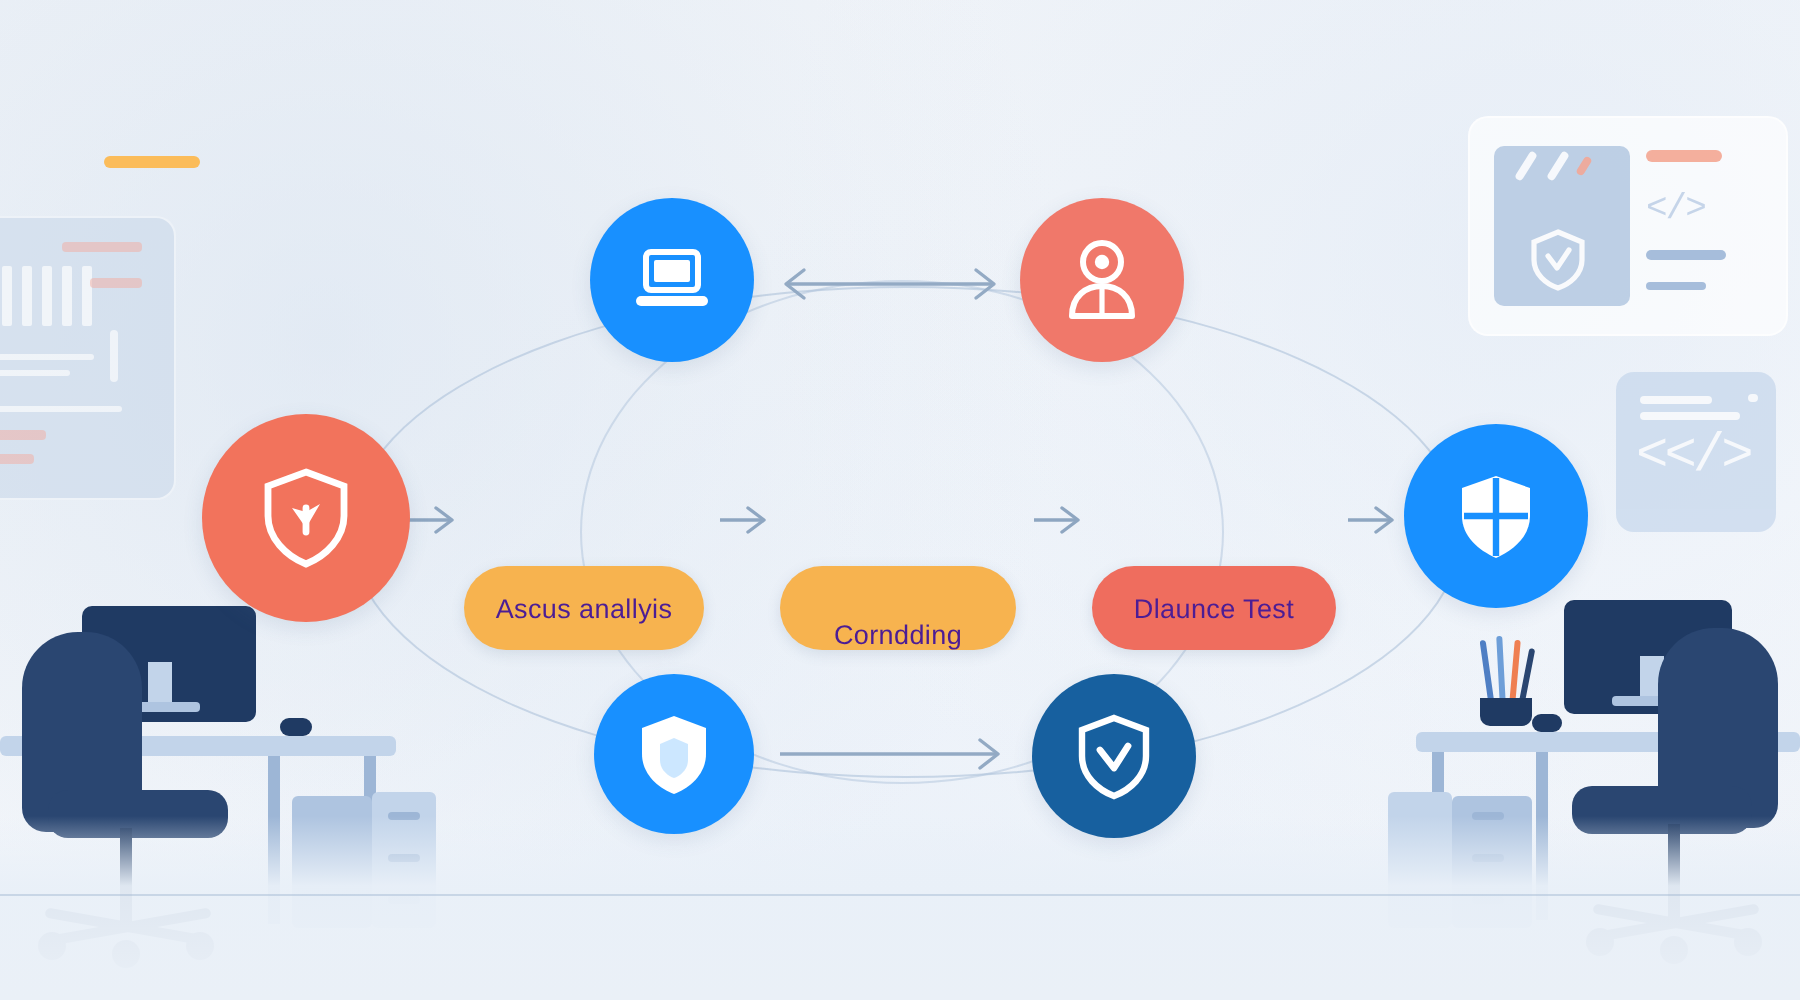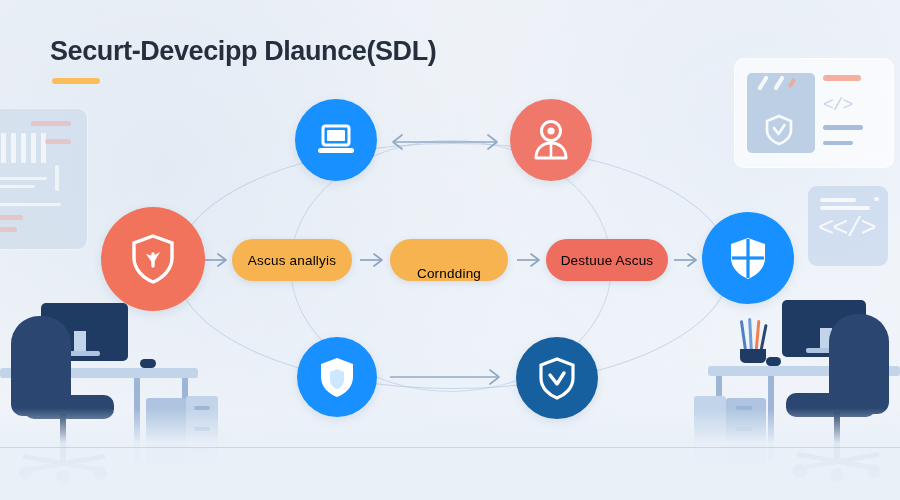--- a/index.html
+++ b/index.html
@@ -143,27 +143,28 @@
   .node svg { display: block; }
 
   
   .pill {
     position: absolute;
     height: 42px;
     border-radius: 21px;
     display: flex;
     align-items: center;
     justify-content: center;
-    color: #000000;
+    color: #4c1d95;
     font-size: 13.5px;
     letter-spacing: 0.2px;
     box-shadow: 0 2px 7px rgba(90,110,140,0.16);
     white-space: nowrap;
     padding: 0 18px;
     box-sizing: border-box;
+    margin-top: 44px;
   }
 
   
   .arrow { position: absolute; }
   .arrow svg { display: block; overflow: visible; }
 </style>
 </head>
 <body>
 
 <div id="canvas">
@@ -375,19 +376,18 @@
     </span>
   </div>
 
   <div class="pill" id="pill-0" style="left: 232px; top: 239px; width: 120px; background: rgb(247, 179, 79);">
     <span>Ascus anallyis</span>
   </div>
   <div class="pill" id="pill-1" style="left: 390px; top: 239px; width: 118px; background: rgb(247, 179, 79); align-items: flex-end;">
     <span>Corndding</span>
   </div>
   <div class="pill" id="pill-2" style="left: 546px; top: 239px; width: 122px; background: rgb(239, 109, 94);">
-    <span>Destuue Ascus</span>
-  </div>
-
-  <div class="title">Securt-Devecipp Dlaunce(SDL)</div>
+    <span>Dlaunce Test</span>
+  </div>
+
   <div class="title-underline" style="background: rgb(251, 188, 90);"></div>
 
 </div>
 
 </body></html>

